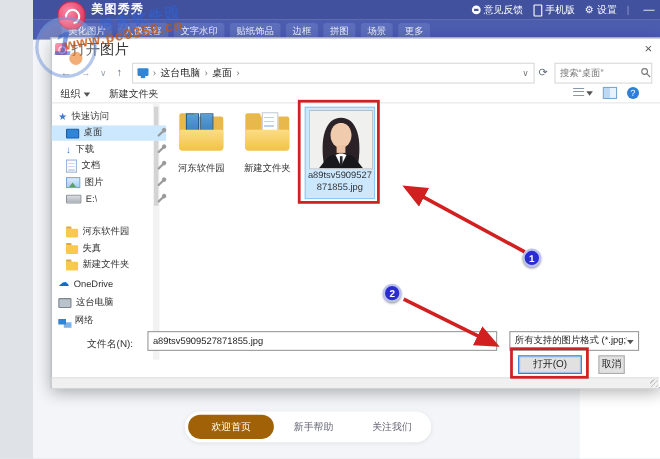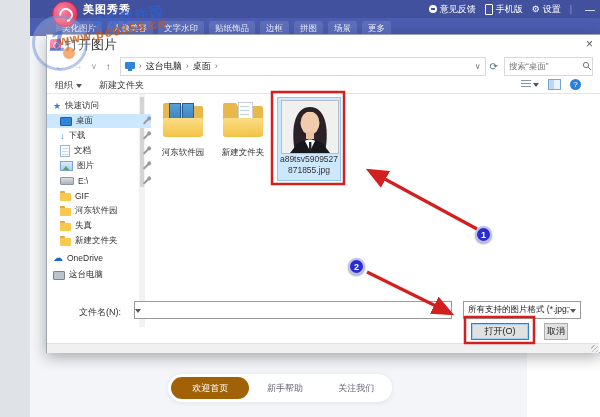--- a/index.html
+++ b/index.html
@@ -252,43 +252,43 @@
     <div class="abs side-row ind1" style="top:124px">
         <span class="ic-pic"></span>
         <span class="lbl">图片</span>
         <span class="pin"></span>
       </div>
     <div class="abs side-row ind1" style="top:139px">
         <span class="ic-drive"></span>
         <span class="lbl">E:\</span>
         <span class="pin"></span>
       </div>
-    <div class="abs side-row ind1" style="top:154px">
-        <span class="ic-folder-s"></span>
-        <span class="lbl">GIF</span>
-      </div>
     <div class="abs side-row ind1" style="top:169px">
         <span class="ic-folder-s"></span>
         <span class="lbl">河东软件园</span>
       </div>
     <div class="abs side-row ind1" style="top:184px">
         <span class="ic-folder-s"></span>
         <span class="lbl">失真</span>
       </div>
     <div class="abs side-row ind1" style="top:199px">
         <span class="ic-folder-s"></span>
         <span class="lbl">新建文件夹</span>
       </div>
     <div class="abs side-row ind0" style="top:216px">
         <span class="ic-cloud">☁</span>
         <span class="lbl">OneDrive</span>
       </div>
     <div class="abs side-row ind0" style="top:233px">
         <span class="ic-mon" style="background:#b9c3cc;border-color:#7d858d"></span>
         <span class="lbl">这台电脑</span>
+      </div>
+    <div class="abs side-row ind0" style="top:250px">
+        <span class="ic-net"></span>
+        <span class="lbl">网络</span>
       </div>
 
     <div class="big-folder" style="left:114px;top:64px">
       <div class="bf-back"></div>
       <div class="binder" style="left:8px"></div>
       <div class="binder" style="left:21px"></div>
       <div class="bf-front"></div>
     </div>
     <div class="abs tile-label" style="left:106px;top:112px">河东软件园</div>
 
@@ -310,20 +310,21 @@
         <path d="M8,52 L16,42 C22,38 34,38 40,42 L48,52 Z" fill="#17171c"></path>
         <path d="M23,40 L28,50 L33,40 C31,38 25,38 23,40 Z" fill="#ffffff"></path>
         <rect x="27" y="41" width="2.4" height="9" fill="#23232a"></rect>
       </svg>
     </div>
     <div class="abs tile-label" style="left:232px;top:119px">a89tsv5909527</div>
     <div class="abs tile-label" style="left:232px;top:130px">871855.jpg</div>
 
     <div class="abs fname-label" style="left:32px;top:271px">文件名(N):</div>
     <div class="abs combo" style="left:87px;top:266px;width:318px;height:18px">
+      <input value="a89tsv5909527871855.jpg" style="">
       <span class="caret-down"></span>
     </div>
     <div class="abs combo" style="left:416px;top:266px;width:118px;height:18px">
       <span class="val">所有支持的图片格式 (*.jpg;*.jp</span>
       <span class="caret-down"></span>
     </div>
 
     <div class="abs btn default" style="left:424px;top:288px;width:58px;height:17px">打开(O)</div>
     <div class="abs btn" style="left:497px;top:288px;width:24px;height:17px">取消</div>
 

